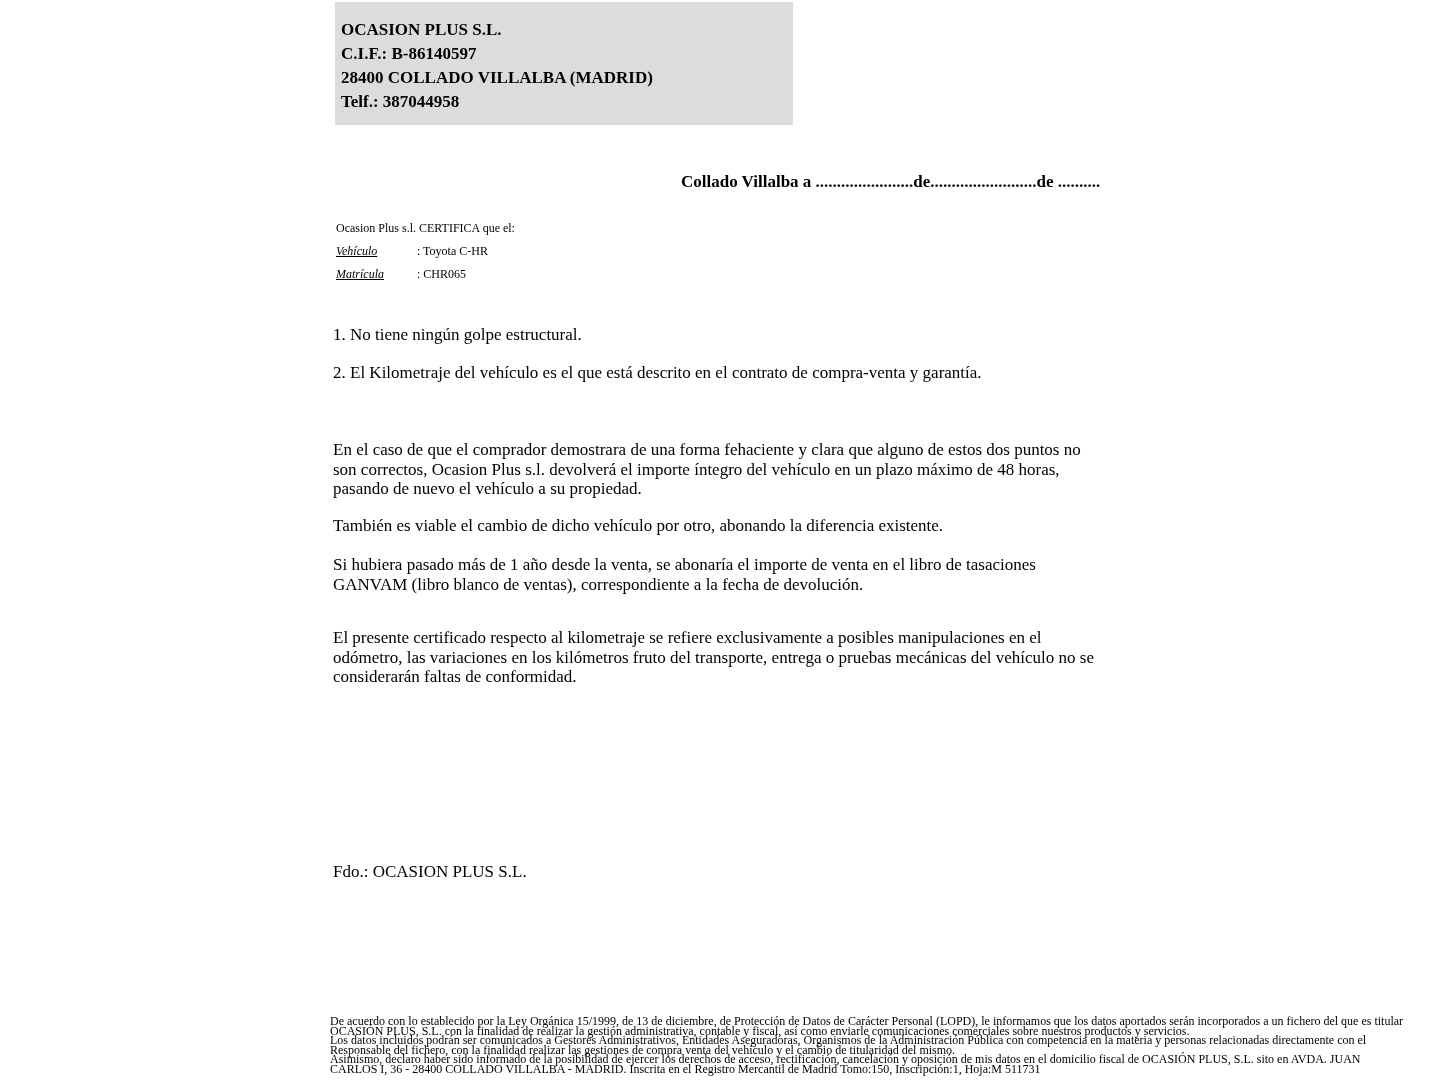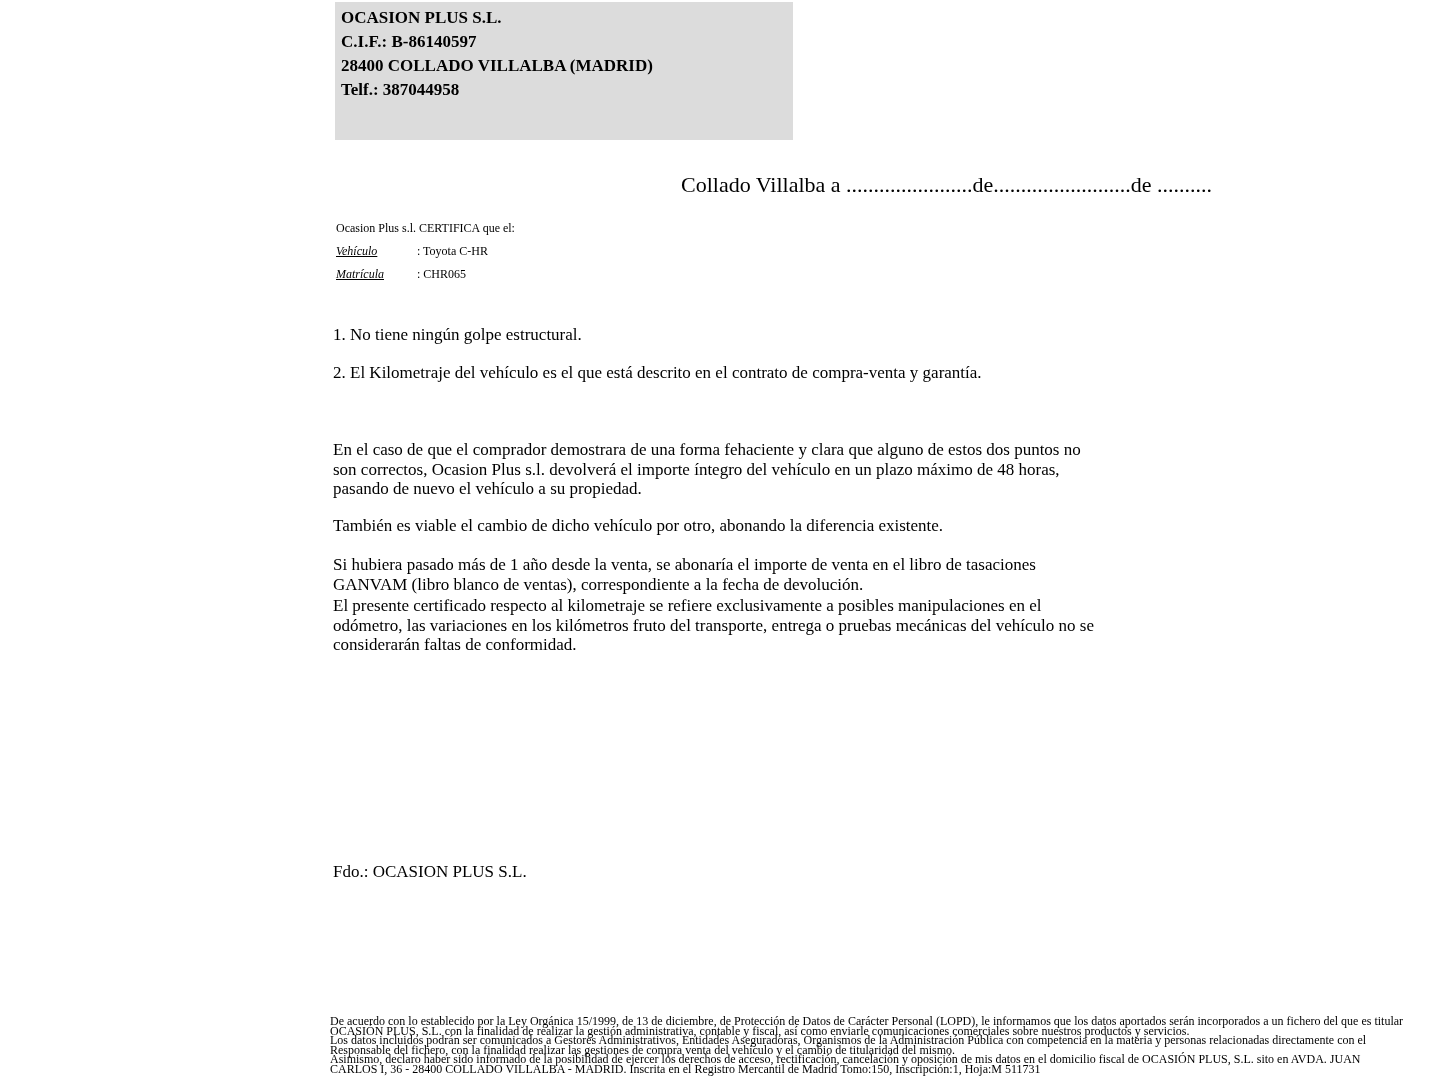--- a/index.html
+++ b/index.html
@@ -14,35 +14,36 @@
     background: #ffffff;
     color: #000000;
     font-family: "Liberation Serif", "DejaVu Serif", serif;
     overflow: hidden;
   }
   .header-box {
     position: absolute;
     left: 335px;
     top: 2px;
     width: 458px;
-    height: 138px;
+    height: 123px;
     background: #dcdcdc;
     box-sizing: border-box;
-    padding: 4px 0 0 6px;
+    padding: 16px 0 0 6px;
     font-weight: bold;
     font-size: 17px;
     line-height: 24px;
     white-space: nowrap;
   }
   .date-line {
     position: absolute;
     left: 681px;
     top: 172px;
-    font-size: 22px;
+    font-size: 17px;
     white-space: nowrap;
+    font-weight: bold;
   }
   .cert-block {
     position: absolute;
     left: 336px;
     top: 217px;
     font-size: 12px;
     line-height: 23px;
     white-space: nowrap;
   }
   .cert-label {
@@ -62,21 +63,21 @@
   .para {
     position: absolute;
     left: 333px;
     width: 765px;
     font-size: 17px;
     line-height: 19.5px;
   }
   .para1 { top: 440px; }
   .para2 { top: 516px; }
   .para3 { top: 555px; }
-  .para4 { top: 596px; }
+  .para4 { top: 628px; }
   .sig {
     position: absolute;
     left: 333px;
     top: 862px;
     font-size: 17px;
     white-space: nowrap;
   }
   .legal-footer {
     position: absolute;
     left: 330px;

